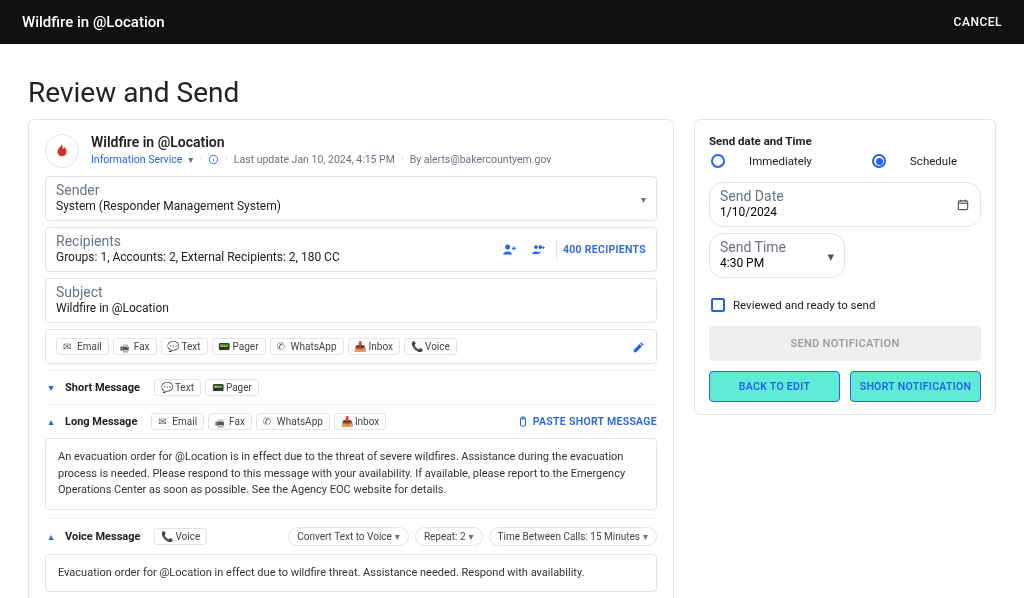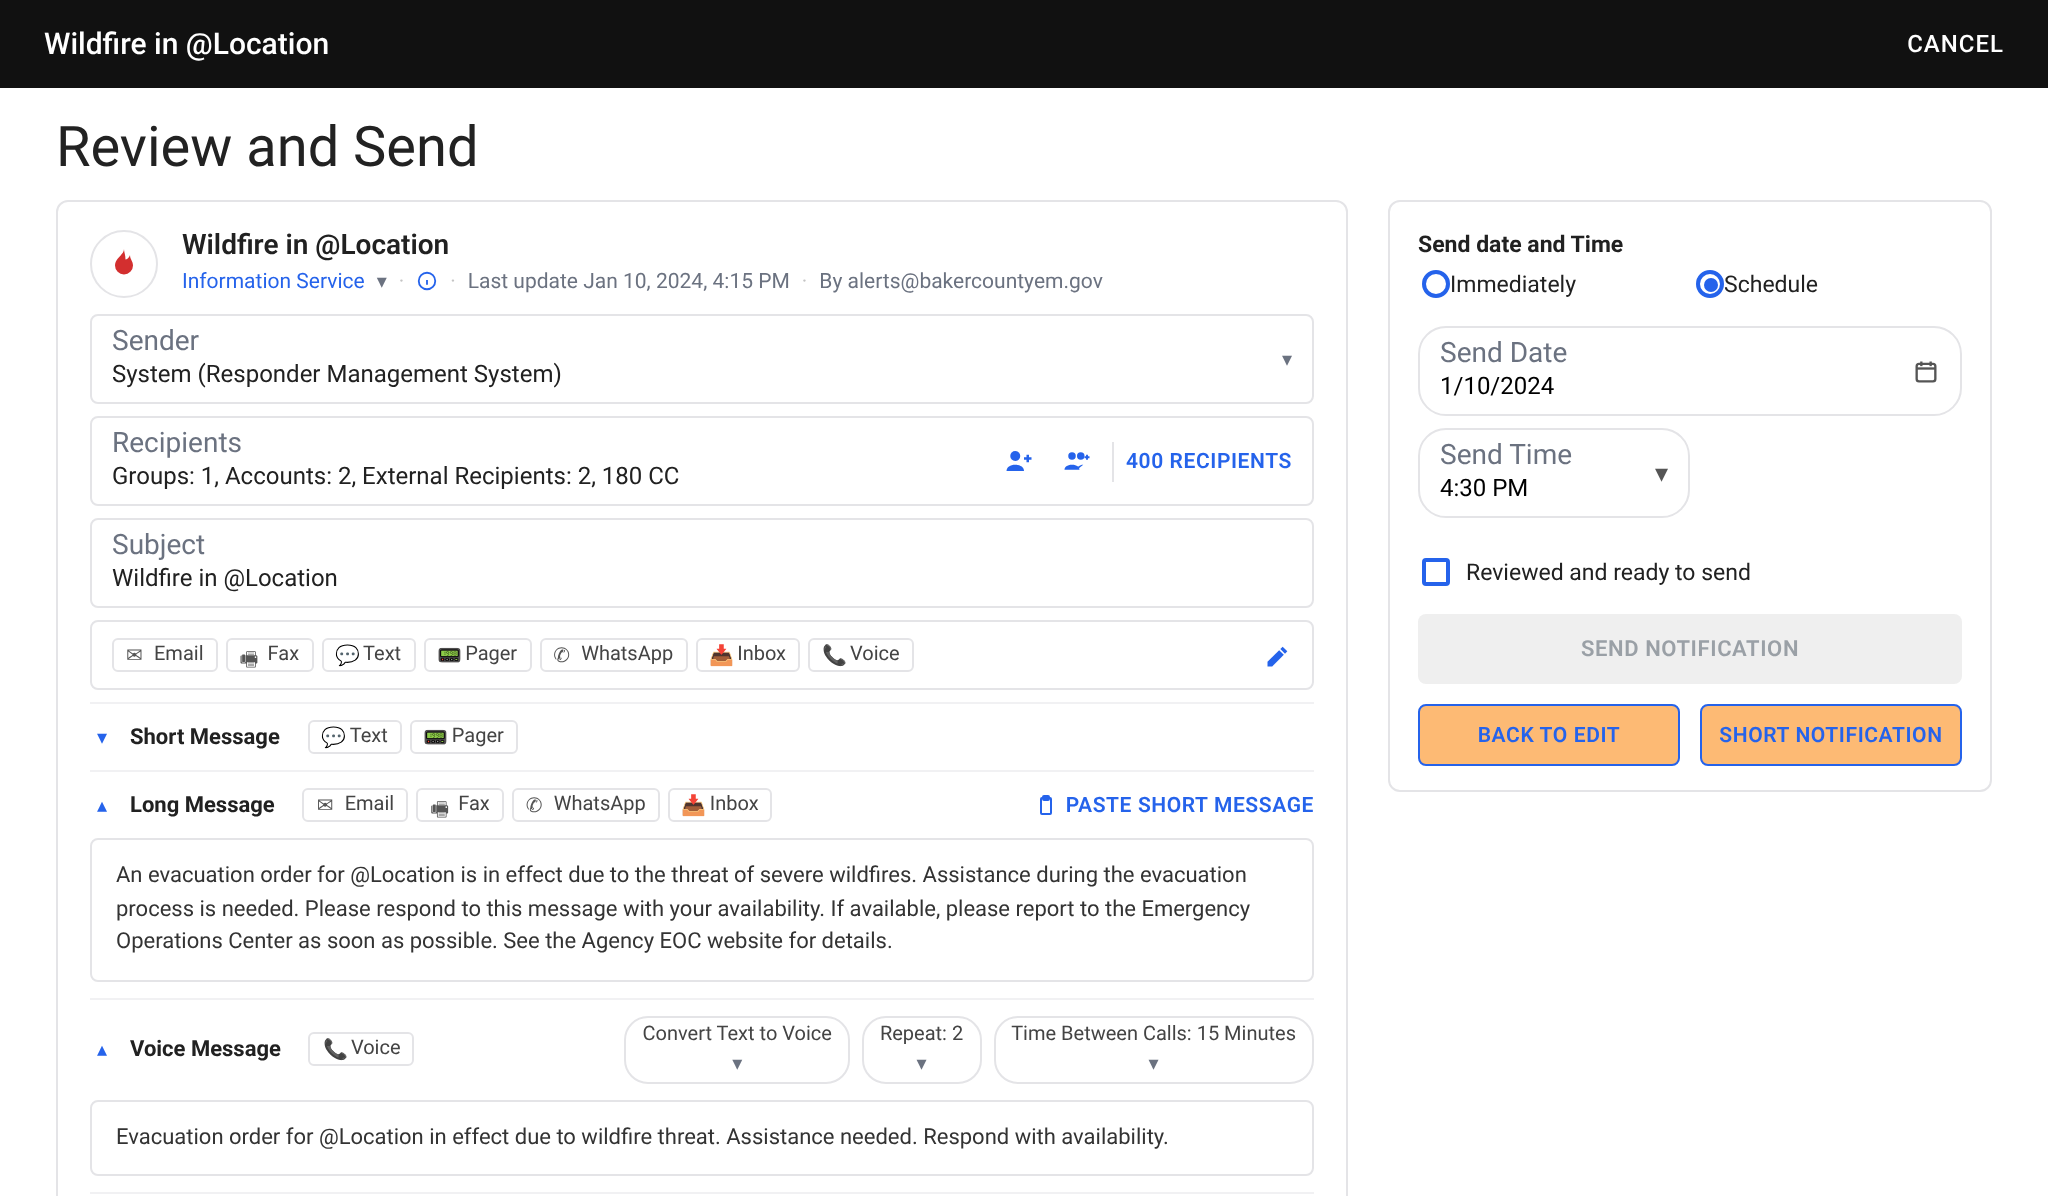--- a/index.html
+++ b/index.html
@@ -1,20 +1,20 @@
 <!DOCTYPE html>
 <html><head>
 <meta charset="utf-8">
 <style>
 * { box-sizing: border-box; margin: 0; padding: 0; font-family: -apple-system, BlinkMacSystemFont, "Segoe UI", Roboto, Arial, sans-serif; }
 body { background: #fff; color: #212121; font-size: 12px; }
 .topbar { background: #111; color: #fff; height: 44px; display: flex; align-items: center; justify-content: space-between; padding: 0 22px; }
 .topbar-title { font-size: 15px; font-weight: 500; }
 .topbar-cancel { font-size: 12px; letter-spacing: 0.5px; cursor: pointer; font-weight: 500; }
-.page-title { font-size: 28px; font-weight: 400; padding: 13px 28px 10px; color: #222; }
+.page-title { font-size: 28px; font-weight: 400; padding: 32px 28px 10px; color: #222; }
 .layout { display: flex; gap: 20px; padding: 0 28px 28px; align-items: flex-start; }
 .card { border: 1px solid #e4e4e7; border-radius: 6px; background: #fff; }
 .main-card { flex: 1; padding: 14px 16px 8px; }
 .side-card { width: 302px; padding: 14px 14px 12px; }
 .head-row { display: flex; align-items: flex-start; gap: 12px; margin-bottom: 8px; }
 .fire-badge { width: 34px; height: 34px; border: 1px solid #e4e4e7; border-radius: 50%; display: flex; align-items: center; justify-content: center; color: #d32f2f; font-size: 16px; }
 .head-text { flex: 1; }
 .alert-title { font-size: 14px; font-weight: 600; margin-bottom: 3px; }
 .meta-row { display: flex; align-items: center; gap: 6px; color: #6b7280; font-size: 10.5px; flex-wrap: wrap; }
 .meta-link { color: #2563eb; cursor: pointer; }
@@ -31,39 +31,39 @@
 .chip { display: inline-flex; align-items: center; gap: 3px; border: 1px solid #e4e4e7; border-radius: 3px; padding: 2px 6px; font-size: 10px; color: #444; background: #fff; }
 .chip svg, .chip .glyph { width: 11px; height: 11px; font-size: 10px; color: #555; }
 .edit-icon { margin-left: auto; color: #2563eb; cursor: pointer; font-size: 13px; }
 .section { border-top: 1px solid #f1f1f3; padding: 8px 0; }
 .section-head { display: flex; align-items: center; gap: 8px; }
 .chevron { color: #2563eb; font-size: 10px; cursor: pointer; width: 12px; text-align: center; }
 .section-title { font-size: 11px; font-weight: 700; margin-right: 6px; }
 .tag-list { display: flex; gap: 4px; align-items: center; }
 .section-right { margin-left: auto; display: flex; align-items: center; gap: 6px; }
 .link-btn { color: #2563eb; font-size: 10.5px; font-weight: 600; letter-spacing: 0.3px; cursor: pointer; display: inline-flex; align-items: center; gap: 4px; }
-.pill { border: 1px solid #e4e4e7; border-radius: 12px; padding: 3px 8px; font-size: 10px; color: #444; display: inline-flex; align-items: center; gap: 3px; cursor: pointer; flex-direction: column; }
+.pill { border: 1px solid #e4e4e7; border-radius: 12px; padding: 3px 8px; font-size: 10px; color: #444; display: inline-flex; align-items: center; gap: 3px; cursor: pointer; }
 .body-box { border: 1px solid #e4e4e7; border-radius: 4px; padding: 10px 12px; margin-top: 8px; font-size: 11px; line-height: 1.5; color: #333; }
 .toggle { width: 26px; height: 14px; border-radius: 7px; background: #2563eb; position: relative; display: inline-block; cursor: pointer; }
 .toggle::after { content: ""; position: absolute; right: 0; top: -1px; width: 16px; height: 16px; border-radius: 50%; background: #2563eb; box-shadow: 0 1px 3px rgba(0,0,0,.3); }
 .toggle-track { position: absolute; inset: 0; background: #a9c6f5; border-radius: 7px; }
 .side-title { font-size: 11.5px; font-weight: 700; }
 .radio-row { display: flex; gap: 60px; padding: 6px 2px 14px; }
-.radio { display: flex; align-items: center; gap: 0; cursor: pointer; font-size: 11.5px; }
+.radio { display: flex; align-items: center; gap: 24px; cursor: pointer; font-size: 11.5px; }
 .radio-dot { width: 14px; height: 14px; border: 2px solid #2563eb; border-radius: 50%; display: inline-flex; align-items: center; justify-content: center; }
 .radio-dot.filled::after { content: ""; width: 7px; height: 7px; background: #2563eb; border-radius: 50%; }
 .side-field { border: 1px solid #e4e4e7; border-radius: 14px; padding: 5px 10px 7px; margin-bottom: 6px; position: relative; }
 .side-field input { border: none; outline: none; font-size: 12px; width: 100%; background: transparent; }
 .side-icon { position: absolute; right: 10px; top: 50%; transform: translateY(-50%); color: #555; font-size: 13px; }
 .check-row { display: flex; align-items: center; gap: 8px; padding: 14px 2px 14px; font-size: 11.5px; }
 .checkbox { width: 14px; height: 14px; border: 2px solid #2563eb; border-radius: 2px; cursor: pointer; }
 .big-btn { width: 100%; padding: 10px; border-radius: 4px; text-align: center; font-size: 11px; font-weight: 600; letter-spacing: 0.3px; cursor: pointer; border: 1px solid transparent; }
 .btn-disabled { background: #efefef; color: #9aa0a6; cursor: not-allowed; }
 .btn-row { display: flex; gap: 10px; margin-top: 10px; }
-.btn-outline { flex: 1; border: 1px solid #2563eb; color: #2563eb; background: #fdba74; padding: 8px; border-radius: 4px; text-align: center; font-size: 10.5px; font-weight: 600; letter-spacing: 0.3px; cursor: pointer; }
+.btn-outline { flex: 1; border: 1px solid #2563eb; color: #2563eb; background: #5eead4; padding: 8px; border-radius: 4px; text-align: center; font-size: 10.5px; font-weight: 600; letter-spacing: 0.3px; cursor: pointer; }
 svg { display: block; }
 </style>
 </head>
 <body>
 
 <div class="topbar">
   <div class="topbar-title">Wildfire in @Location</div>
   <div class="topbar-cancel">CANCEL</div>
 </div>
 

